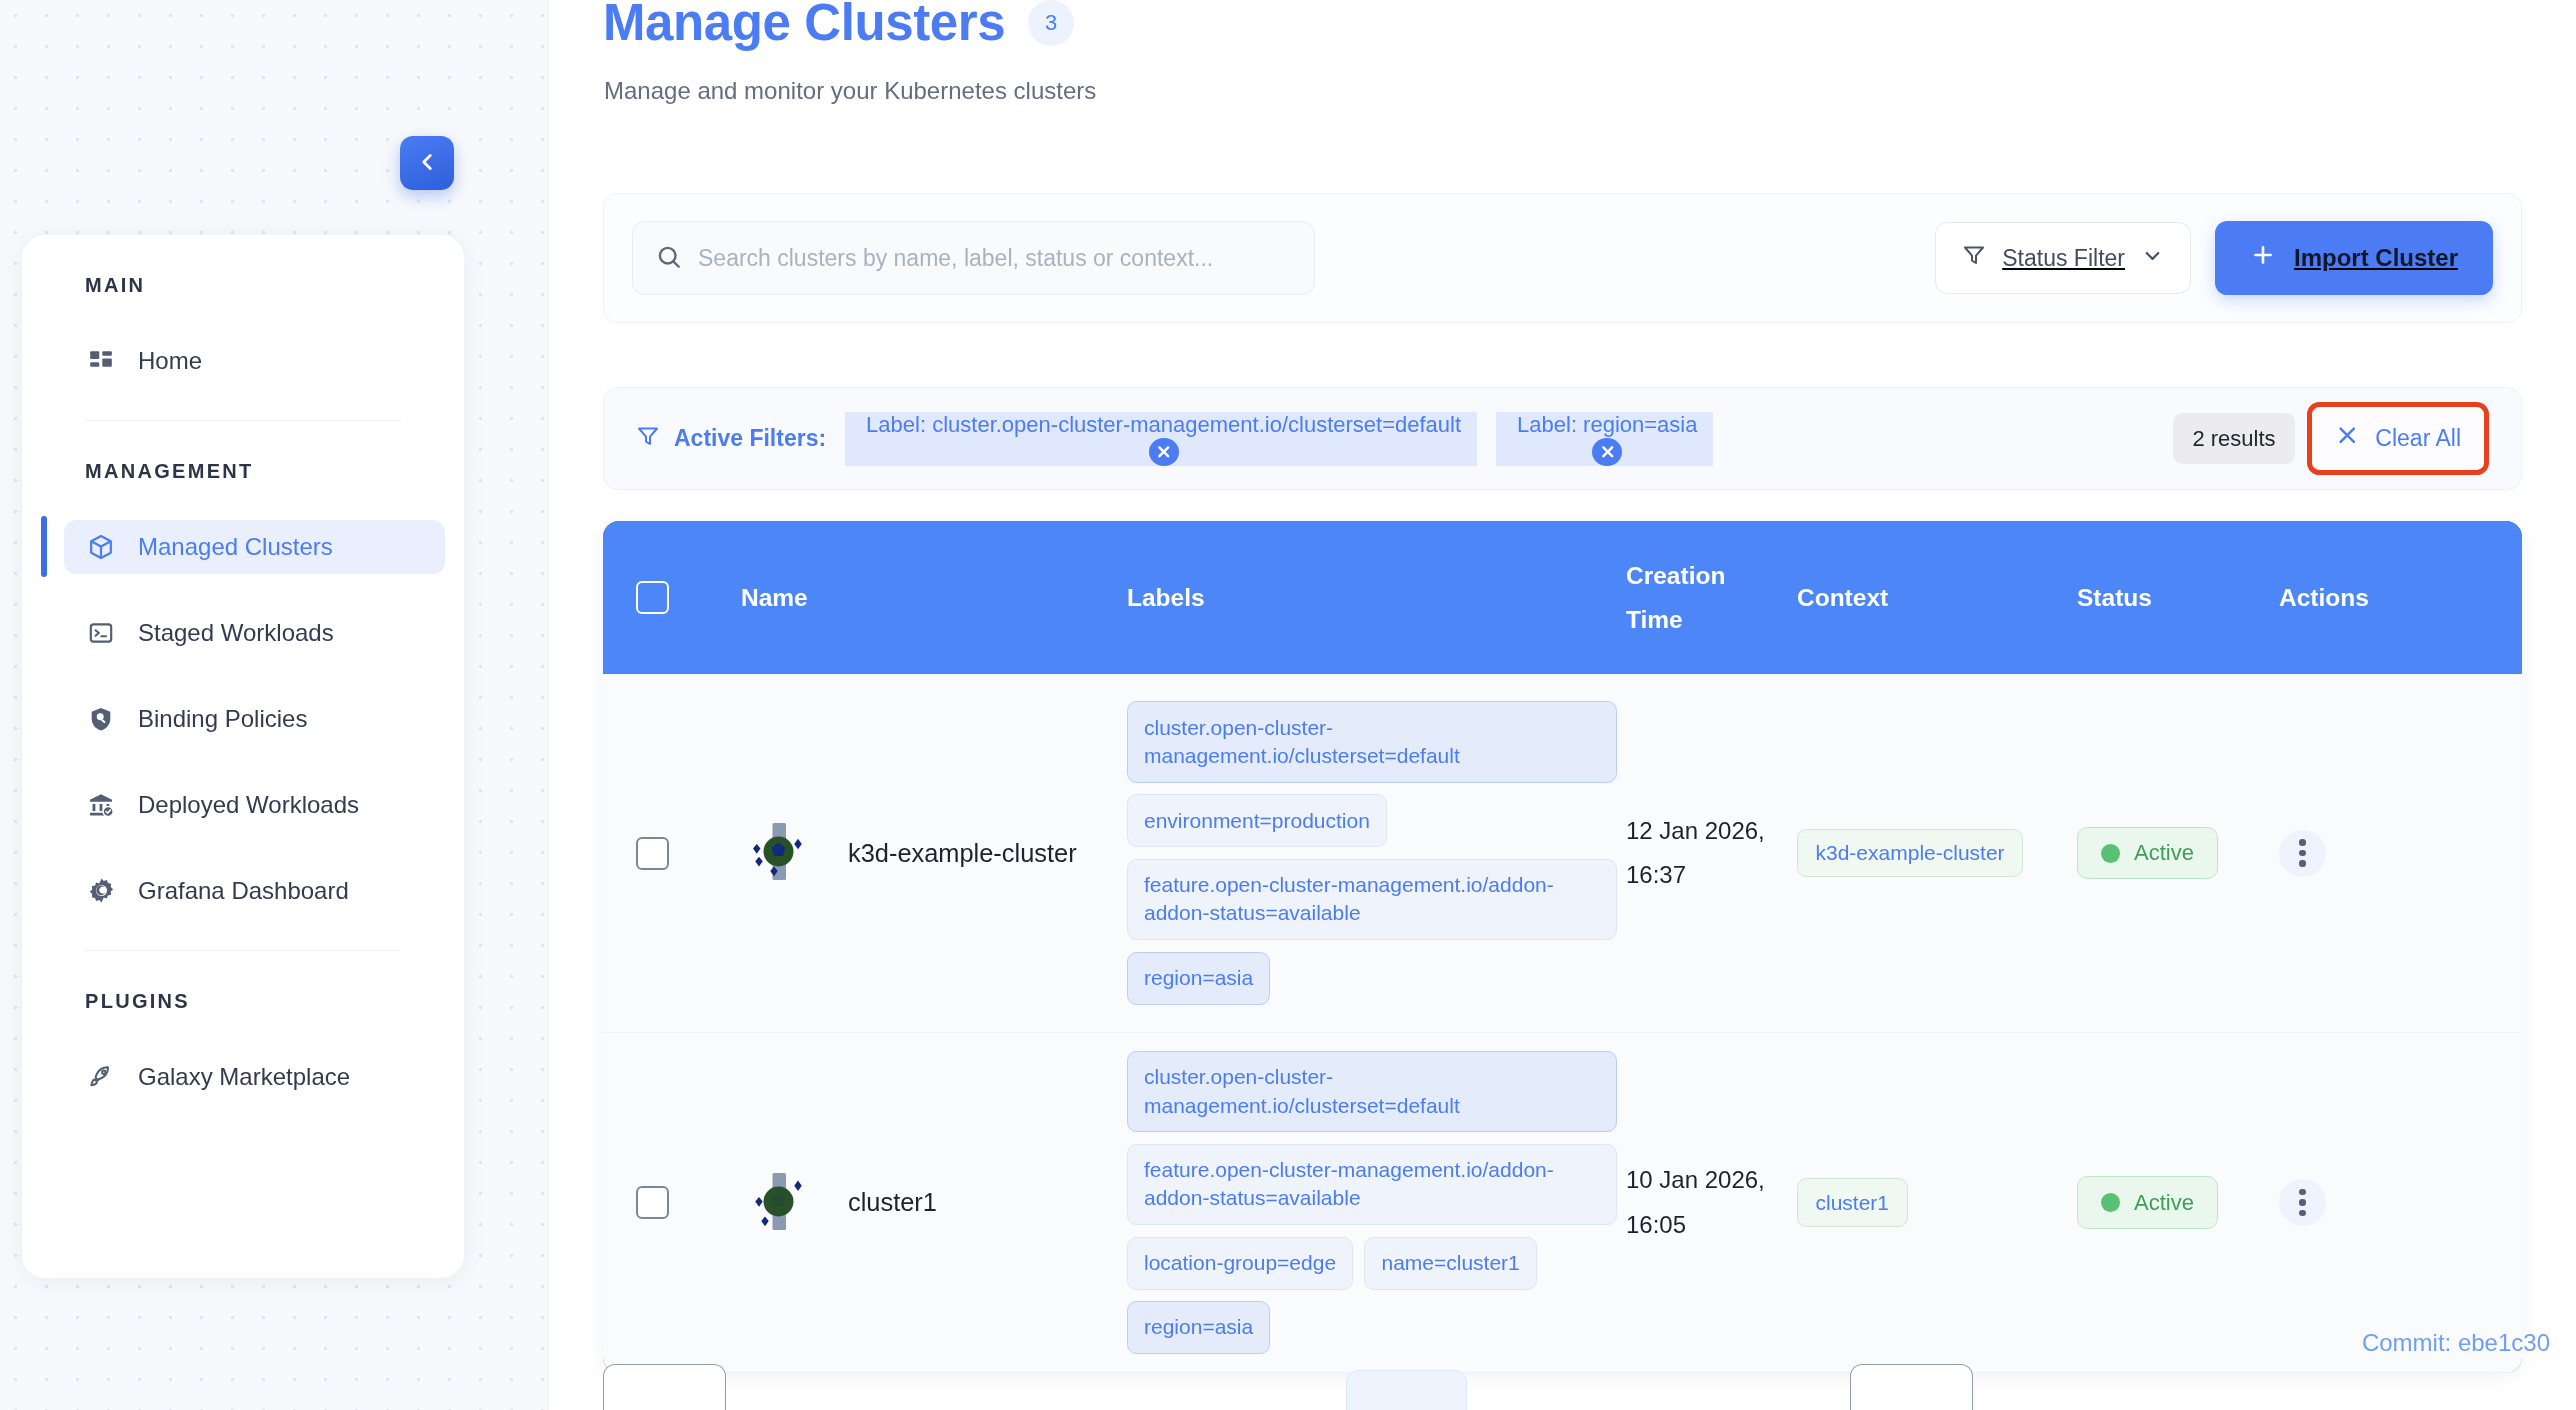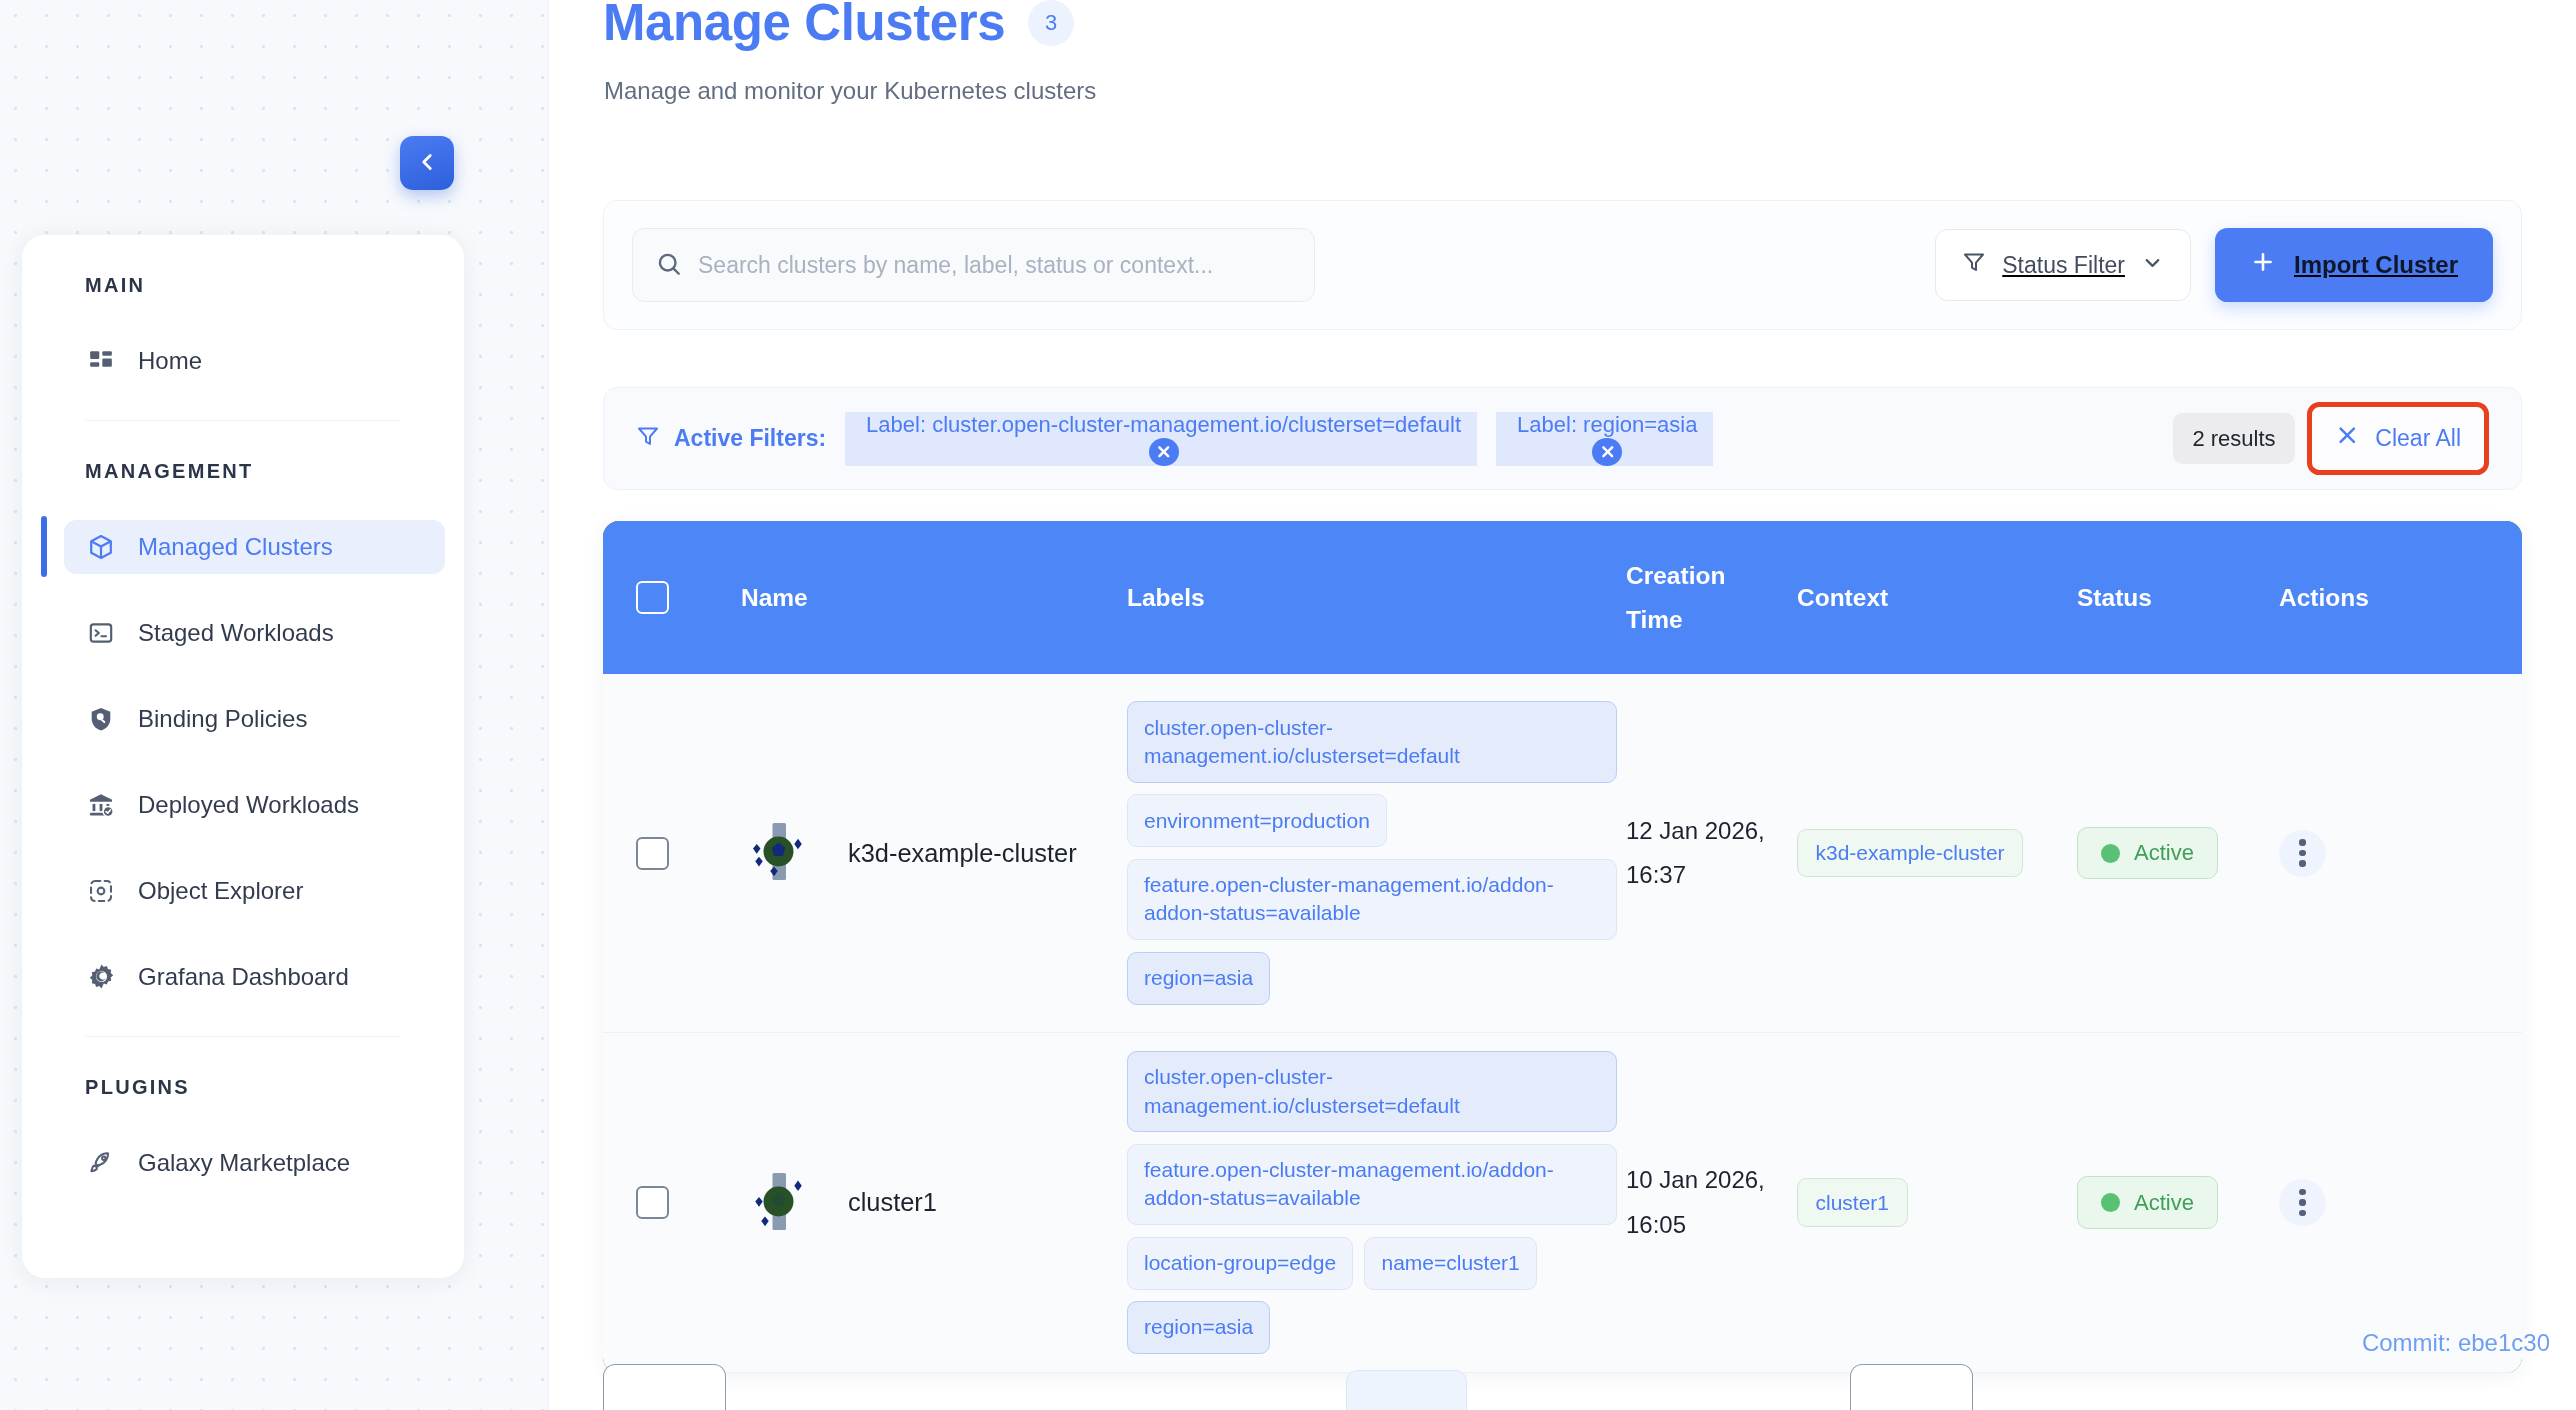--- a/index.html
+++ b/index.html
@@ -94,21 +94,21 @@
     width: 46px; height: 46px; border-radius: 50%;
     background: #edf3fe; color: #4b7cf3;
     font-size: 22px; display: flex; align-items: center; justify-content: center;
   }
   .page-sub {
     font-size: 24px; color: #636e80; padding-left: 55px; margin-top: 24.5px;
   }
 
   
   .toolbar {
-    position: absolute; left: 54px; top: 200px; width: 1919px; height: 130px;
+    position: absolute; left: 54px; top: 193px; width: 1919px; height: 130px;
     background: #fcfdff; border: 0.9px solid #eef2f7; border-radius: 14px;
     display: flex; align-items: center; padding: 0 28px;
   }
   .search-box {
     width: 683px; height: 74px; border: 0.9px solid #e7ecf3; border-radius: 12.3px;
     background: #f9fafc; display: flex; align-items: center; gap: 16px;
     padding: 0 23px; overflow: hidden;
   }
   .search-input {
     border: none; background: transparent; outline: none;
@@ -309,31 +309,20 @@
           <rect x="10.7" y="11" width="2.6" height="6.6"></rect>
           <rect x="17.1" y="11" width="2.6" height="6.6"></rect>
           <rect x="1.8" y="19.2" width="20.4" height="2.4" rx="0.8"></rect>
           <circle cx="18.6" cy="18" r="4.6" fill="currentColor" stroke="#ffffff" stroke-width="1.3"></circle>
           <polyline points="16.6 18 18.1 19.5 20.7 16.6" fill="none" stroke="#ffffff" stroke-width="1.5" stroke-linecap="round" stroke-linejoin="round"></polyline>
         </svg>
       </span>
       <span class="sb-label">Deployed Workloads</span>
     </div>
 
-    <div class="sb-item">
-      <span class="sb-ico">
-        <svg width="26" height="26" viewBox="0 0 24 24" fill="none" stroke="currentColor" stroke-width="1.9" stroke-linecap="round" stroke-linejoin="round" stroke-dasharray="5 4">
-          <rect x="2.8" y="2.8" width="18.4" height="18.4" rx="3.6"></rect>
-        </svg>
-        <svg width="26" height="26" viewBox="0 0 24 24" fill="none" stroke="currentColor" stroke-width="1.9" style="margin-left:-26px">
-            <circle cx="12" cy="12" r="3.1"></circle>
-          </svg>
-      </span>
-      <span class="sb-label">Object Explorer</span>
-    </div>
 
     <div class="sb-item">
       <span class="sb-ico">
         <svg width="27" height="27" viewBox="0 0 24 24" fill="currentColor">
           <path d="M12 1.4 14 3.5l2.8-.9.9 2.8 2.9.6-.4 2.9 2.2 2-2.2 2 .4 2.9-2.9.6-.9 2.8-2.8-.9L12 22.6 10 20.5l-2.8.9-.9-2.8-2.9-.6.4-2.9-2.2-2 2.2-2-.4-2.9 2.9-.6.9-2.8 2.8.9z"></path>
           <circle cx="12" cy="12" r="4.9" fill="#ffffff"></circle>
           <path d="M14.6 8.8a4.3 4.3 0 1 0 1.1 4.6 3.1 3.1 0 1 1-1.1-4.6z" fill="currentColor"></path>
         </svg>
       </span>
       <span class="sb-label">Grafana Dashboard</span>

